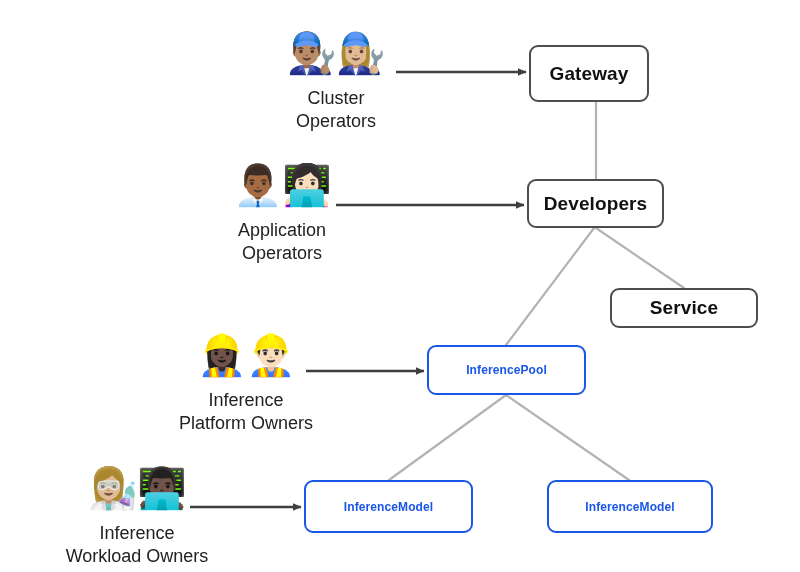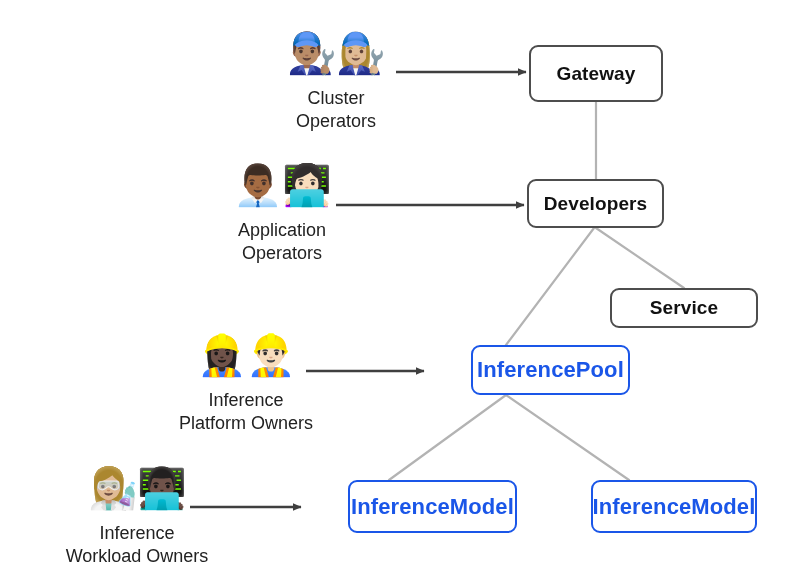--- a/index.html
+++ b/index.html
@@ -43,26 +43,25 @@
     z-index: 3;
   }
   .node.dark {
     border: 2px solid #4d4d4d;
     color: #111111;
     font-size: 19px;
   }
   .node.blue {
     border: 2.4px solid #1a56e8;
     color: #1a56e8;
-    font-size: 22px;
-    margin-left: 44px;
+    font-size: 12px;
   }
 
   
-  #node-gateway       { left: 529px; top: 45px;  width: 134px; height: 57px; }
+  #node-gateway       { left: 529px; top: 45px;  width: 120px; height: 57px; }
   #node-httproute     { left: 527px; top: 179px; width: 137px; height: 49px; }
   #node-service       { left: 610px; top: 288px; width: 148px; height: 40px; }
   #node-inferencepool { left: 427px; top: 345px; width: 159px; height: 50px; }
   #node-model-left    { left: 304px; top: 480px; width: 169px; height: 53px; }
   #node-model-right   { left: 547px; top: 480px; width: 166px; height: 53px; }
 
   
   .actor {
     position: absolute;
     display: flex;

